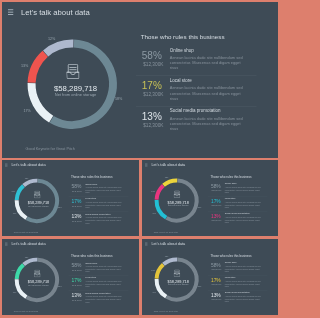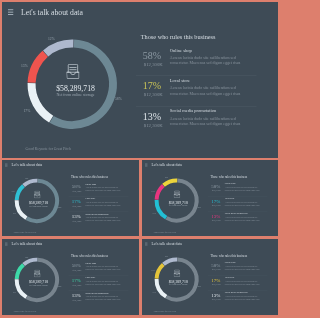--- a/index.html
+++ b/index.html
@@ -1,20 +1,20 @@
 <!DOCTYPE html>
 <html><head>
 <meta charset="utf-8">
 <style>
   html,body{margin:0;padding:0;background:#dd7f6d;}
   body{width:281px;height:318px;overflow:hidden;
        font-family:"Liberation Sans",sans-serif;
        -webkit-font-smoothing:antialiased;}
   .page{position:relative;width:281px;height:318px;background:#dd7f6d;overflow:hidden;}
-  .slide{position:absolute;background:#3e4b56;overflow:hidden;font-family:Liberation Serif, serif;}
+  .slide{position:absolute;background:#3e4b56;overflow:hidden;}
 
   
   .canvas{position:absolute;left:0;top:0;width:552px;height:312px;transform-origin:0 0;}
 
   .hdr{position:absolute;left:11.6px;top:13px;display:flex;align-items:center;}
   .ham{width:11px;height:12.6px;display:block;flex:0 0 11px;}
   .hdr .ttl{margin-left:15.5px;font-size:15.4px;color:#d8dfe5;letter-spacing:0px;
             font-weight:400;white-space:nowrap;line-height:14px;}
 
   .donut{position:absolute;left:43px;top:67px;width:195px;height:195px;}

